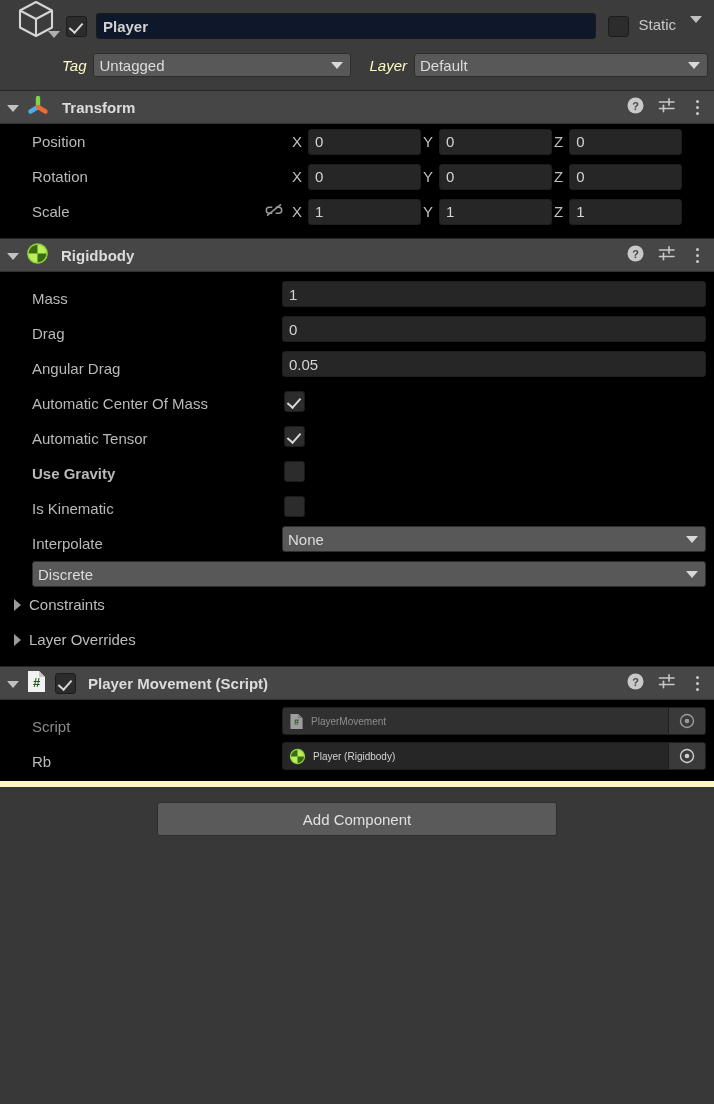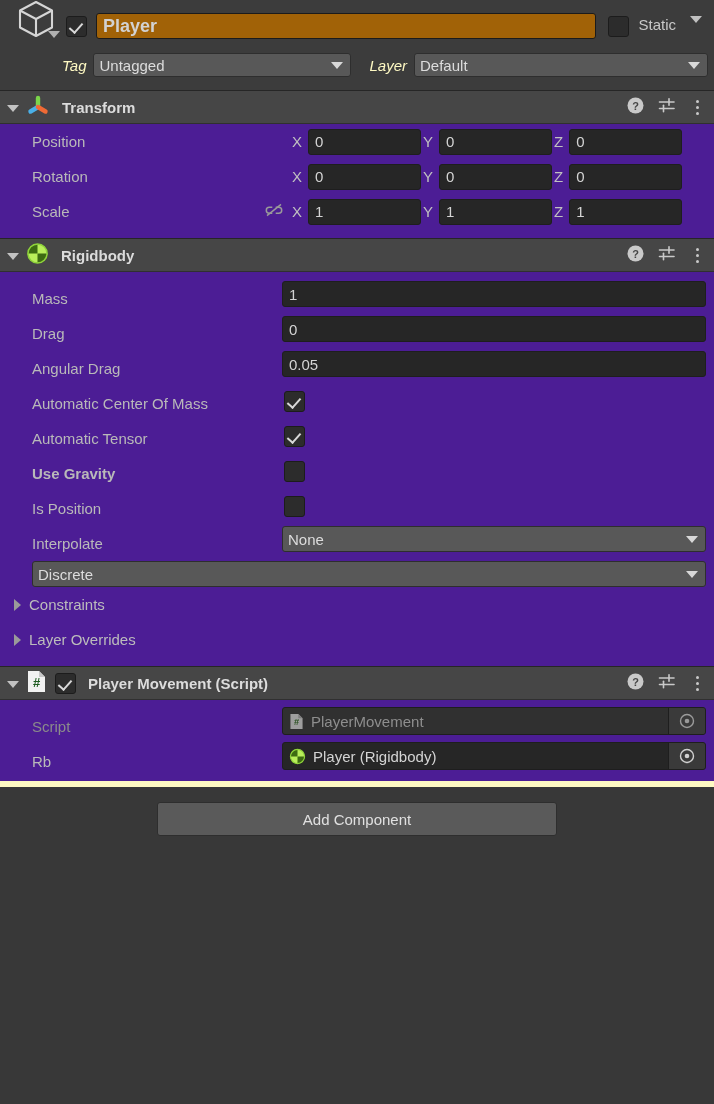--- a/index.html
+++ b/index.html
@@ -18,40 +18,40 @@
   .obj-header{background:#3c3c3c;padding:0;position:relative;height:90px;}
   .row1{display:flex;align-items:center;height:44px;padding-top:4px;}
   .cube-wrap{width:62px;height:62px;position:relative;flex:0 0 62px;margin-left:4px;}
   .cube-icon{position:absolute;left:10px;top:2px;}
   .cube-caret{position:absolute;left:44px;top:36px;width:0;height:0;
     border-left:6px solid transparent;border-right:6px solid transparent;border-top:7px solid #b0b0b0;}
   .cb{width:21px;height:21px;border-radius:3px;background:#2c2c2c;border:1px solid #1c1c1c;
      box-sizing:border-box;position:relative;flex:0 0 21px;}
   .cb.checked::after{content:"";position:absolute;left:5px;top:3px;width:6px;height:11px;
      border:solid #d8d8d8;border-width:0 2.4px 2.4px 0;transform:rotate(42deg);}
-  .name-field{flex:1;height:26px;background:#a16207;border:1px solid #1b1b1b;border-radius:3px;
+  .name-field{flex:1;height:26px;background:#0f172a;border:1px solid #1b1b1b;border-radius:3px;
      margin-left:9px;display:flex;align-items:center;padding:0 6px;box-sizing:border-box;
-     font-weight:bold;color:#d2d2d2;font-size:18px;}
+     font-weight:bold;color:#d2d2d2;font-size:15px;}
   .static-wrap{display:flex;align-items:flex-start;margin-left:12px;margin-right:6px;}
   .static-label{margin-left:9px;font-size:15px;color:#c8c8c8;}
   .caret-dn{width:0;height:0;border-left:6px solid transparent;border-right:6px solid transparent;
      border-top:7px solid #c0c0c0;margin-left:14px;margin-right:6px;}
 
   .row2{display:flex;align-items:center;height:34px;padding-left:62px;padding-right:6px;}
   .small-label{font-size:15px;color:#fef9c3;margin-right:7px;font-style:italic;}
   .dropdown{background:#585858;border:1px solid #2e2e2e;border-radius:3px;height:24px;
      display:flex;align-items:center;padding:0 5px;box-sizing:border-box;color:#dcdcdc;
      font-size:15px;position:relative;}
   .dropdown .dd-arrow{position:absolute;right:7px;top:50%;margin-top:-3px;width:0;height:0;
      border-left:6px solid transparent;border-right:6px solid transparent;border-top:7px solid #d8d8d8;}
   .tag-dd{width:258px;}
   .layer-dd{flex:1;}
 
   
-  .comp{background:#4c1d95;border-top:1px solid #262626;}
+  .comp{background:#000000;border-top:1px solid #262626;}
   .comp-header{height:32px;display:flex;align-items:center;background:#464646;
      border-bottom:1px solid #303030;padding-right:4px;}
   .foldout{width:26px;text-align:center;flex:0 0 26px;}
   .tri-dn{display:inline-block;width:0;height:0;border-left:6px solid transparent;
      border-right:6px solid transparent;border-top:7px solid #c2c2c2;vertical-align:middle;}
   .tri-rt{display:inline-block;width:0;height:0;border-top:6px solid transparent;
      border-bottom:6px solid transparent;border-left:7px solid #9a9a9a;vertical-align:middle;}
   .comp-title{font-weight:bold;font-size:15px;color:#dcdcdc;margin-left:12px;}
   .hdr-icons{margin-left:auto;display:flex;align-items:center;gap:14px;padding-right:6px;}
   .kebab{display:flex;flex-direction:column;gap:3px;align-items:center;width:14px;}
@@ -68,21 +68,21 @@
   .vec-row{display:flex;align-items:center;height:35px;padding-left:32px;}
   .vec-label{width:218px;flex:0 0 218px;color:#b9b9b9;font-size:15px;}
   .link-ico{width:34px;flex:0 0 34px;display:flex;justify-content:flex-end;padding-right:6px;}
   .axis{color:#c0c0c0;font-size:15px;margin-right:6px;margin-left:2px;}
   .vec-f{width:113px;flex:0 0 113px;}
 
   
   .objfield{background:#262626;border:1px solid #1e1e1e;border-radius:3px;height:28px;
      display:flex;align-items:center;box-sizing:border-box;flex:1;position:relative;overflow:hidden;}
   .objfield.dim{background:#303030;}
-  .objfield .objtxt{margin-left:7px;font-size:15px;color:#d4d4d4;}
+  .objfield .objtxt{margin-left:7px;font-size:10px;color:#d4d4d4;}
   .objfield.dim .objtxt{color:#8e8e8e;}
   .picker{position:absolute;right:0;top:0;bottom:0;width:36px;display:flex;align-items:center;
      justify-content:center;background:#3a3a3a;border-left:1px solid #1e1e1e;}
   .objfield.dim .picker{background:#3a3a3a;}
 
   .dd-field{flex:1;height:26px;}
 
   .sub-row{display:flex;align-items:center;height:35px;padding-left:14px;}
   .sub-row .tri-rt{margin-right:8px;}
   .sub-row .sub-label{color:#bcbcbc;font-size:15px;}
@@ -306,21 +306,21 @@
     </div>
     <div class="prop">
       <span class="prop-label" style="width:252px;flex:0 0 252px;">Automatic Tensor</span>
       <span class="cb checked"></span>
     </div>
     <div class="prop">
       <span class="prop-label" style="width:252px;flex:0 0 252px;font-weight:bold;">Use Gravity</span>
       <span class="cb"></span>
     </div>
     <div class="prop">
-      <span class="prop-label" style="width:252px;flex:0 0 252px;">Is Position</span>
+      <span class="prop-label" style="width:252px;flex:0 0 252px;">Is Kinematic</span>
       <span class="cb"></span>
     </div>
 
     <div class="prop">
       <span class="prop-label">Interpolate</span>
       <span class="dropdown dd-field">
         <span>None</span>
         <span class="dd-arrow"></span>
       </span>
     </div>

